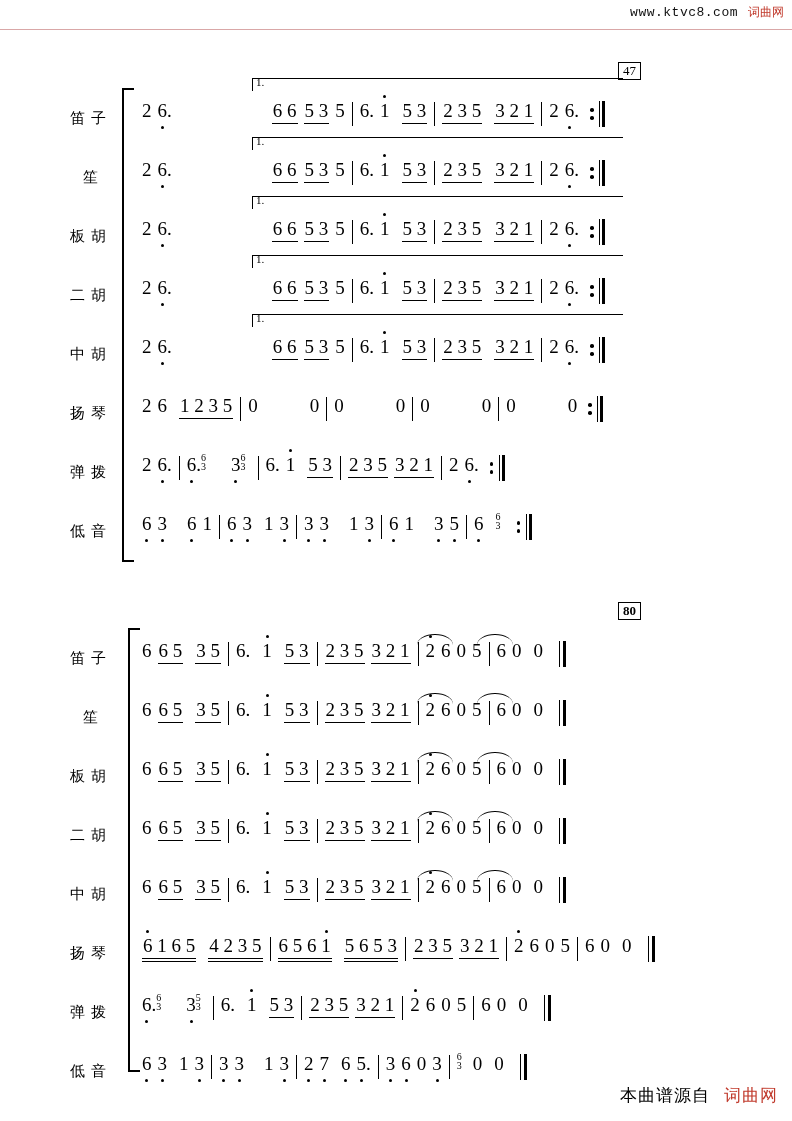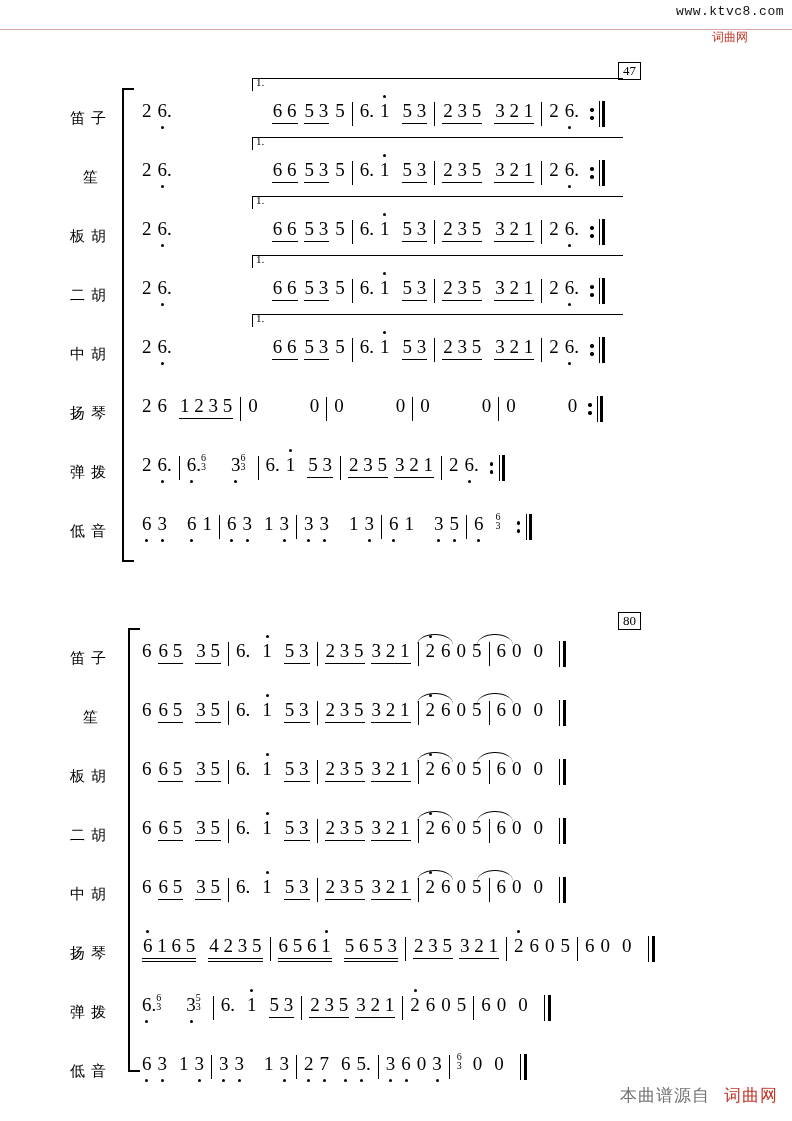--- a/index.html
+++ b/index.html
@@ -11,21 +11,21 @@
     overflow:hidden;
   }
   
   #top-watermark{
     position:absolute;left:0;top:0;width:792px;height:30px;
     border-bottom:1px solid #d9a7a7;
     box-sizing:border-box;
   }
   #top-watermark .wm-inner{
     position:absolute;right:8px;top:4px;
-    display:flex;align-items:center;gap:10px;flex-direction:column;
+    display:flex;align-items:center;gap:10px;
   }
   #top-watermark .wm-url{
     font-family:"Liberation Mono", monospace;
     font-size:13px;color:#111;letter-spacing:0.5px;
   }
   #top-watermark .wm-name{
     font-family:"Liberation Sans", sans-serif;
     font-size:12px;color:#c0392b;
   }
   
@@ -151,21 +151,21 @@
     vertical-align:top;font-size:10px;line-height:9px;text-align:left;
   }
   .chord b{position:absolute;left:0;top:-1px;font-weight:normal;}
   .chord i{position:absolute;left:0;top:8px;font-style:normal;}
   
   #bottom-watermark{
     position:absolute;right:14px;bottom:14px;
     display:flex;align-items:baseline;gap:14px;
   }
   #bottom-watermark .bw-left{
-    font-family:"Liberation Sans", sans-serif;font-size:17px;color:#737373;letter-spacing:1px;
+    font-family:"Liberation Sans", sans-serif;font-size:17px;color:#000000;letter-spacing:1px;
   }
   #bottom-watermark .bw-right{
     font-family:"Liberation Sans", sans-serif;font-size:17px;color:#c0392b;letter-spacing:1px;
   }
 </style>
 </head>
 <body>
 
 <div id="top-watermark">
   <div class="wm-inner">
@@ -351,21 +351,21 @@
         <span class="repeat"><span class="d1"></span><span class="d2"></span><span class="thin"></span><span class="thick"></span></span>
       </div>
     </div>
   </div>
 </div>
 
 <div class="system" id="system-2">
 
   <div class="brace" style="left:128px;top:28px;height:440px;"></div>
 
-  <div class="measnum" style="left:618px;top:12px;">80</div>
+  <div class="measnum" style="left:618px;top:2px;font-weight:bold;">80</div>
 
   <div class="staff-row" style="top:28px;">
     <div class="inst-label two">笛子</div>
     <div class="music-line">
       <div class="slur" style="left:285px;top:6px;"></div>
       <div class="slur" style="left:345px;top:6px;"></div>
       <div class="notes">
         <span class="meas">6<span class="sp"></span><span class="grp u1">6 5</span><span class="sp2"></span><span class="grp u1">3 5</span></span>
         <span class="bar"></span>
         <span class="meas">6.<span class="sp2"></span><span class="dotup">1</span><span class="sp2"></span><span class="grp u1">5 3</span></span>

